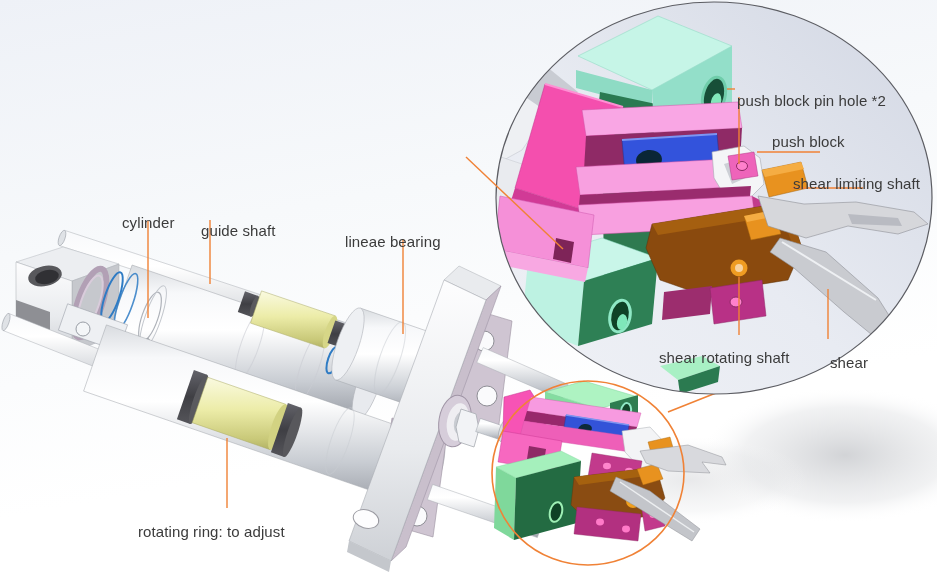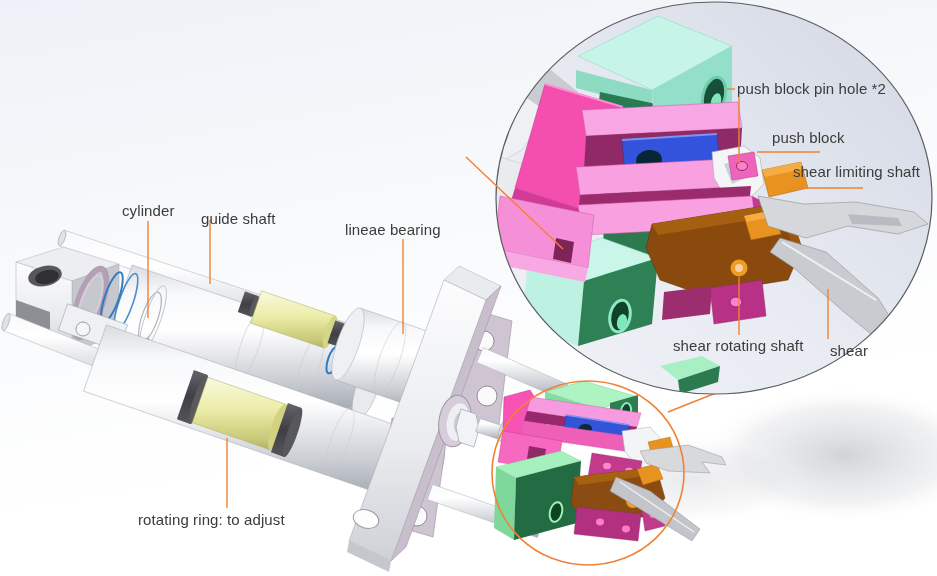--- a/index.html
+++ b/index.html
@@ -10,20 +10,21 @@
     background:linear-gradient(170deg,#eef1f7 0%,#f7f9fb 35%,#ffffff 70%,#ffffff 100%);
     font-family:"Liberation Sans",sans-serif;
   }
   #scene{display:block;position:absolute;left:0;top:0;}
   .lbl{
     position:absolute;
     font:15px/1.3 "Liberation Sans",sans-serif;
     color:#3b3b3b;
     white-space:nowrap;
     letter-spacing:.1px;
+    margin-top:12px;
   }
 </style>
 </head>
 <body>
 
 <div id="stage">
 
 <svg id="scene" width="937" height="576" viewBox="0 0 937 576">
   <defs>
     <linearGradient id="rodGrad" x1="0" y1="0" x2="0" y2="1">
@@ -315,21 +316,21 @@
     <line x1="792" y1="188" x2="863" y2="188"></line>
     <line x1="739" y1="277" x2="739" y2="335"></line>
     <line x1="828" y1="289" x2="828" y2="339"></line>
   </g>
 </svg>
 
 <div class="lbl" style="left:122px;top:201px">cylinder</div>
 <div class="lbl" style="left:201px;top:209px">guide shaft</div>
 <div class="lbl" style="left:345px;top:220px">lineae bearing</div>
 <div class="lbl" style="left:737px;top:79px">push block pin hole *2</div>
-<div class="lbl" style="left:772px;top:128px">push block</div>
+<div class="lbl" style="left:772px;top:120px">push block</div>
 <div class="lbl" style="left:793px;top:162px">shear limiting shaft</div>
-<div class="lbl" style="left:673px;top:336px">shear rotating shaft</div>
+<div class="lbl" style="left:659px;top:336px">shear rotating shaft</div>
 <div class="lbl" style="left:830px;top:341px">shear</div>
 <div class="lbl" style="left:138px;top:510px">
   <div>rotating ring: to adjust</div>
 </div>
 
 </div>
 
 </body></html>

